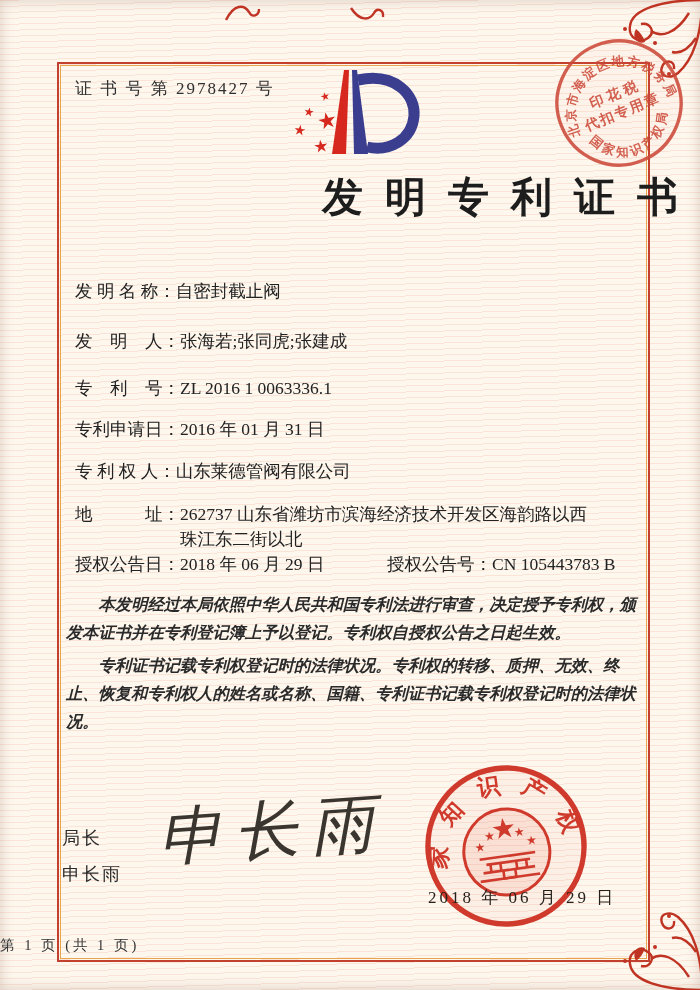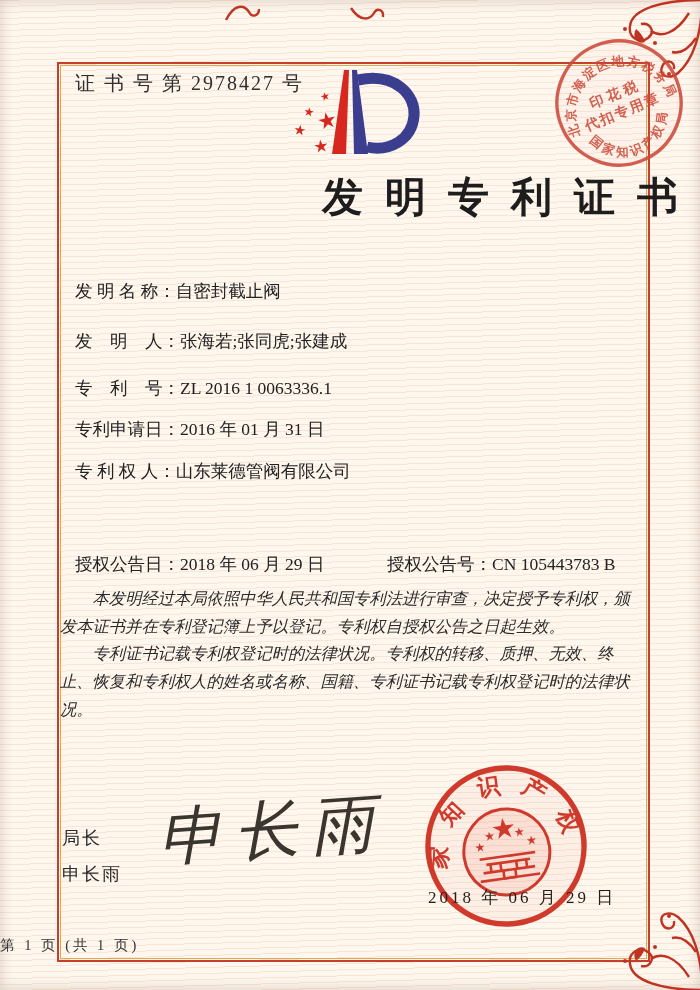--- a/index.html
+++ b/index.html
@@ -13,40 +13,40 @@
     font-family:"Liberation Serif","DejaVu Serif",serif;
     color:#262626; overflow:hidden;
     box-shadow: inset 0 0 14px rgba(120,70,50,.25);
   }
   .frame {
     position:absolute; left:57px; top:62px; right:50px; bottom:28px;
     border:2px solid #c4402e; pointer-events:none;
   }
   .frame-inner { position:absolute; inset:1px; border:1px solid #e8a54e; }
 
-  .cert-no { position:absolute; left:75px; top:70px; font-size:20px; letter-spacing:2px; color:#2f2f2f; }
+  .cert-no { position:absolute; left:75px; top:77px; font-size:17px; letter-spacing:2px; color:#2f2f2f; }
 
   .logo { position:absolute; left:268px; top:58px; width:170px; height:112px; }
 
   .tax-seal { position:absolute; left:550px; top:34px; width:138px; height:138px;
               transform:rotate(-22deg); opacity:.88; }
 
   .title { position:absolute; left:0; right:0; top:170px; text-align:right;
            font-size:41px; font-weight:600; letter-spacing:22px; text-indent:22px; color:#1d1d1d; }
 
   .field-row { position:absolute; left:75px; right:58px; font-size:17.5px; line-height:1.42; }
   .flabel { color:#222; }
   .fvalue { color:#222; }
   .addr-row { display:flex; }
   .addr-val { width:412px; }
   .dual .second { position:absolute; left:312px; top:0; white-space:nowrap; }
 
   .body-text { position:absolute; left:60px; right:56px; top:585px;
                font-size:16.3px; line-height:1.70; font-style:italic; color:#2a2a2a; }
-  .body-text p { margin:0; text-indent:2em; }
+  .body-text p { margin:6px; text-indent:2em;font-weight:bold; }
 
   .signer { position:absolute; left:62px; top:826px; font-size:18px;
             font-family:"Liberation Sans","DejaVu Sans",sans-serif; color:#2b2b2b; }
   .signer div { margin-bottom:12px; letter-spacing:2px; }
 
   .signature { position:absolute; left:158px; top:786px; width:260px;
                font-size:64px; font-style:italic; letter-spacing:12px;
                color:#3a352e; transform:rotate(-4deg); white-space:nowrap; }
 
   .issue-seal { position:absolute; left:420px; top:760px; width:172px; height:172px;
@@ -148,20 +148,24 @@
     <span class="flabel">发　明　人：</span><span class="fvalue">张海若;张同虎;张建成</span>
   </div>
   <div class="field-row" style="top:376px">
     <span class="flabel">专　利　号：</span><span class="fvalue">ZL 2016 1 0063336.1</span>
   </div>
   <div class="field-row" style="top:417px">
     <span class="flabel">专利申请日：</span><span class="fvalue">2016 年 01 月 31 日</span>
   </div>
   <div class="field-row" style="top:459px">
     <span class="flabel">专 利 权 人：</span><span class="fvalue">山东莱德管阀有限公司</span>
+  </div>
+  <div class="field-row addr-row" style="top:502px">
+    <span class="flabel">地　　　址：</span>
+      <span class="fvalue addr-val">262737 山东省潍坊市滨海经济技术开发区海韵路以西珠江东二街以北</span>
   </div>
   <div class="field-row dual" style="top:552px">
     <span>
       <span class="flabel">授权公告日：</span><span class="fvalue">2018 年 06 月 29 日</span>
     </span>
     <span class="second">
       <span class="flabel">授权公告号：</span><span class="fvalue">CN 105443783 B</span>
     </span>
   </div>
 

